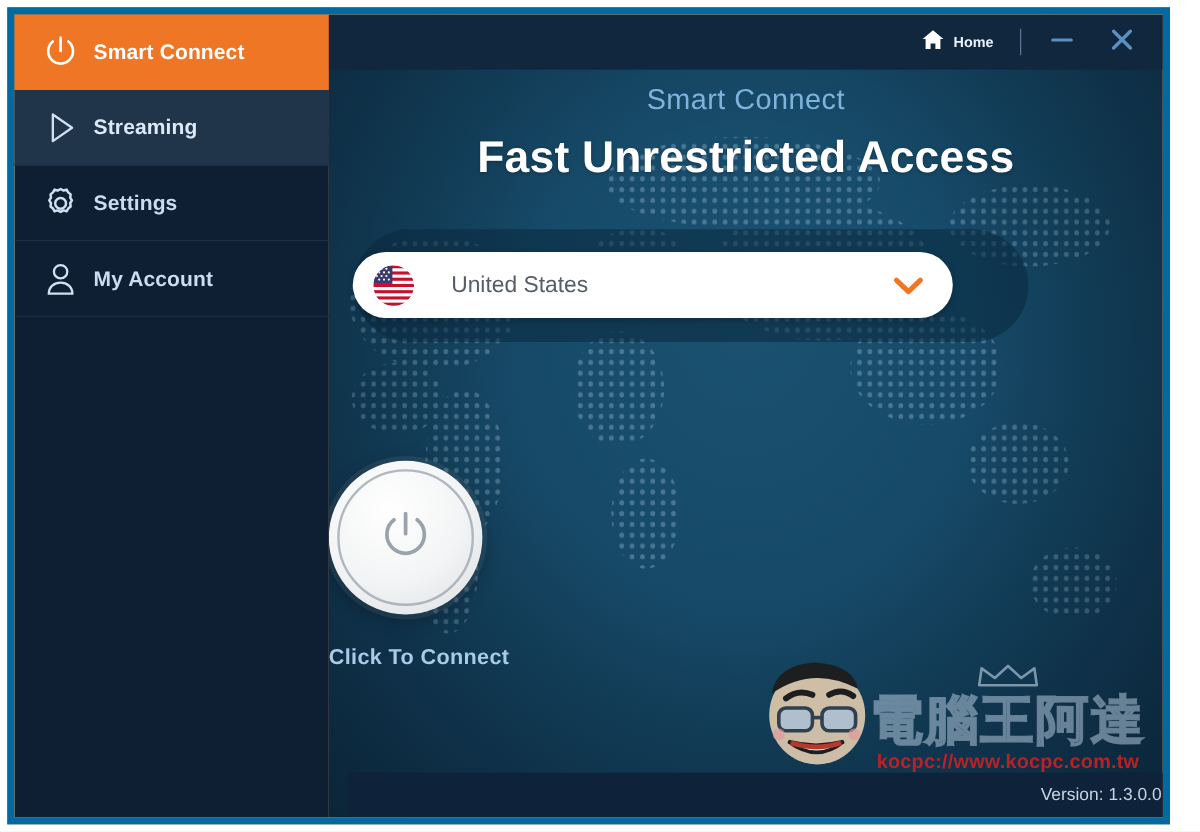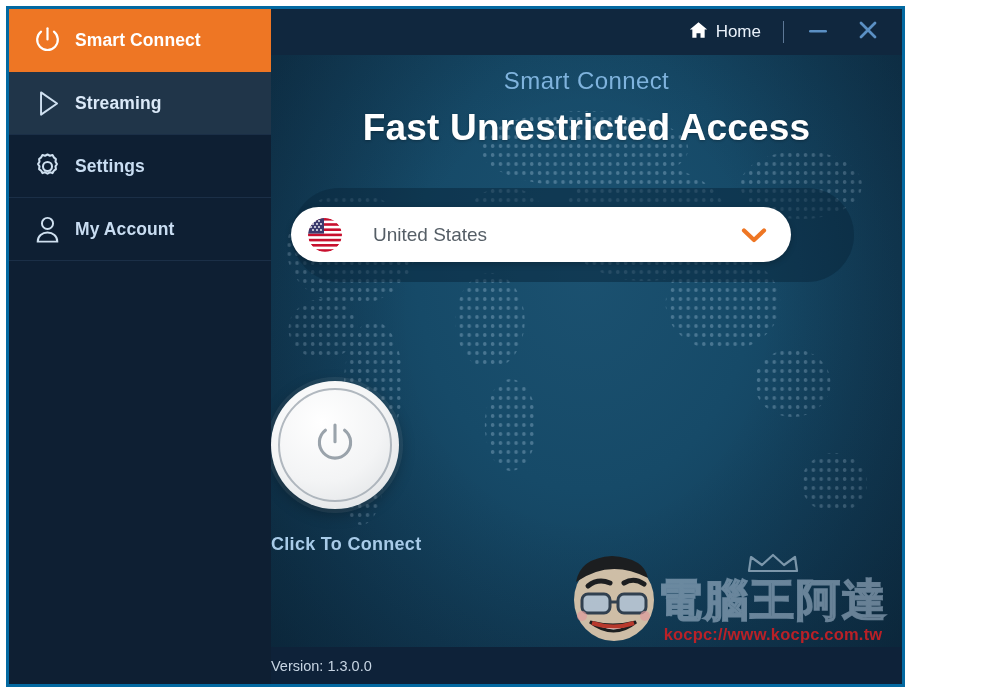--- a/index.html
+++ b/index.html
@@ -12,24 +12,24 @@
     height: 693px;
     font-family: "Liberation Sans", sans-serif;
     overflow: hidden;
   }
 
   
   #app-window {
     position: absolute;
     left: 6px;
     top: 6px;
-    width: 899px;
+    width: 969px;
     height: 681px;
     background: #fdba74;
-    border: 3px solid #0369a1;
+    border: 6px solid #0369a1;
     box-sizing: border-box;
     overflow: hidden;
     display: flex;
     flex-direction: row;
   }
 
   
   #sidebar {
     width: 262px;
     flex: 0 0 262px;
@@ -117,22 +117,22 @@
   }
   #home-btn {
     display: flex;
     align-items: center;
     gap: 7px;
     cursor: pointer;
     padding: 2px 4px;
   }
   #home-label {
     color: #e9f1fa;
-    font-size: 17px;
-    font-weight: normal;
+    font-size: 12px;
+    font-weight: bold;
   }
   .tb-divider {
     width: 1px;
     height: 22px;
     background: #5c7governments;
   }
   .tb-divider {
     width: 1px;
     height: 22px;
     background: #5d7896;
@@ -259,20 +259,21 @@
     letter-spacing: 0.3px;
   }
 
   
   #watermark {
     position: absolute;
     right: 14px;
     bottom: 36px;
     z-index: 5;
     display: flex;
+    align-items: flex-end;
     opacity: 0.95;
     pointer-events: none;
   }
   #wm-text-wrap {
     display: flex;
     flex-direction: column;
     align-items: center;
   }
   #wm-cn {
     font-family: "DejaVu Sans", sans-serif;
@@ -287,27 +288,28 @@
     font-size: 16.5px;
     font-weight: bold;
     color: #c32026;
     margin-top: 3px;
     letter-spacing: 0.2px;
   }
 
   
   #footer {
     position: absolute;
-    left: 0;
+    left: 16px;
     bottom: 0;
     width: 100%;
     height: 37px;
     background: #0e2239;
     display: flex;
     align-items: center;
+    justify-content: flex-end;
     z-index: 7;
   }
   #version-text {
     color: #c7d5e3;
     font-size: 14.5px;
     margin-right: 17px;
   }
 </style>
 </head>
 <body>

